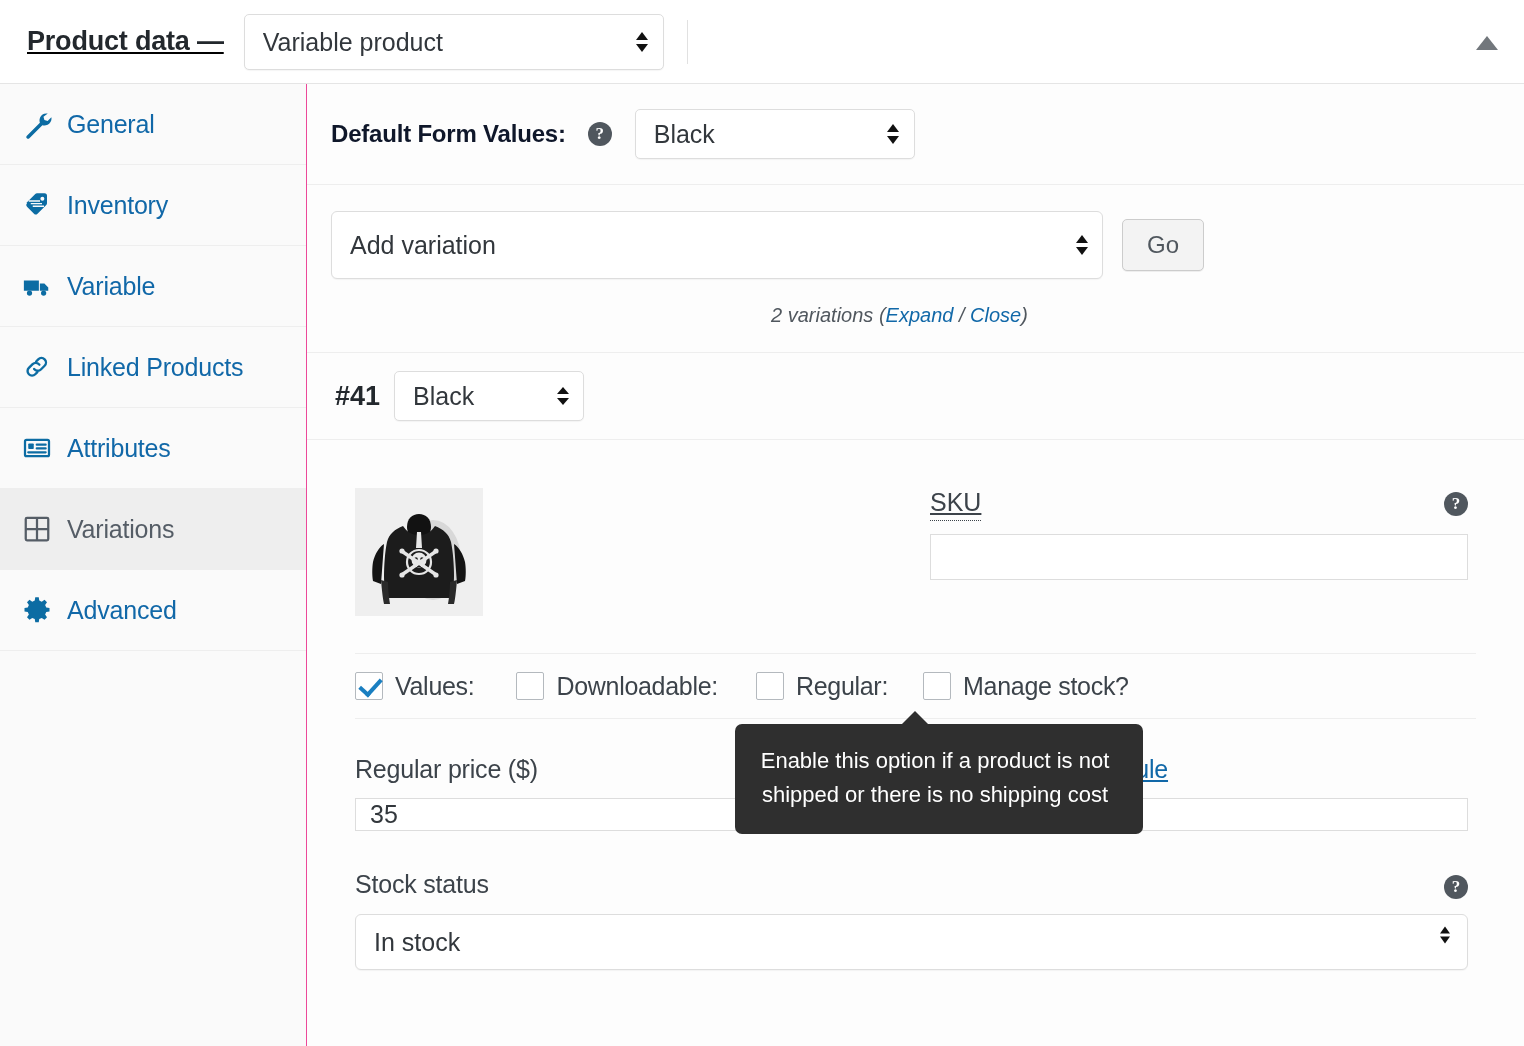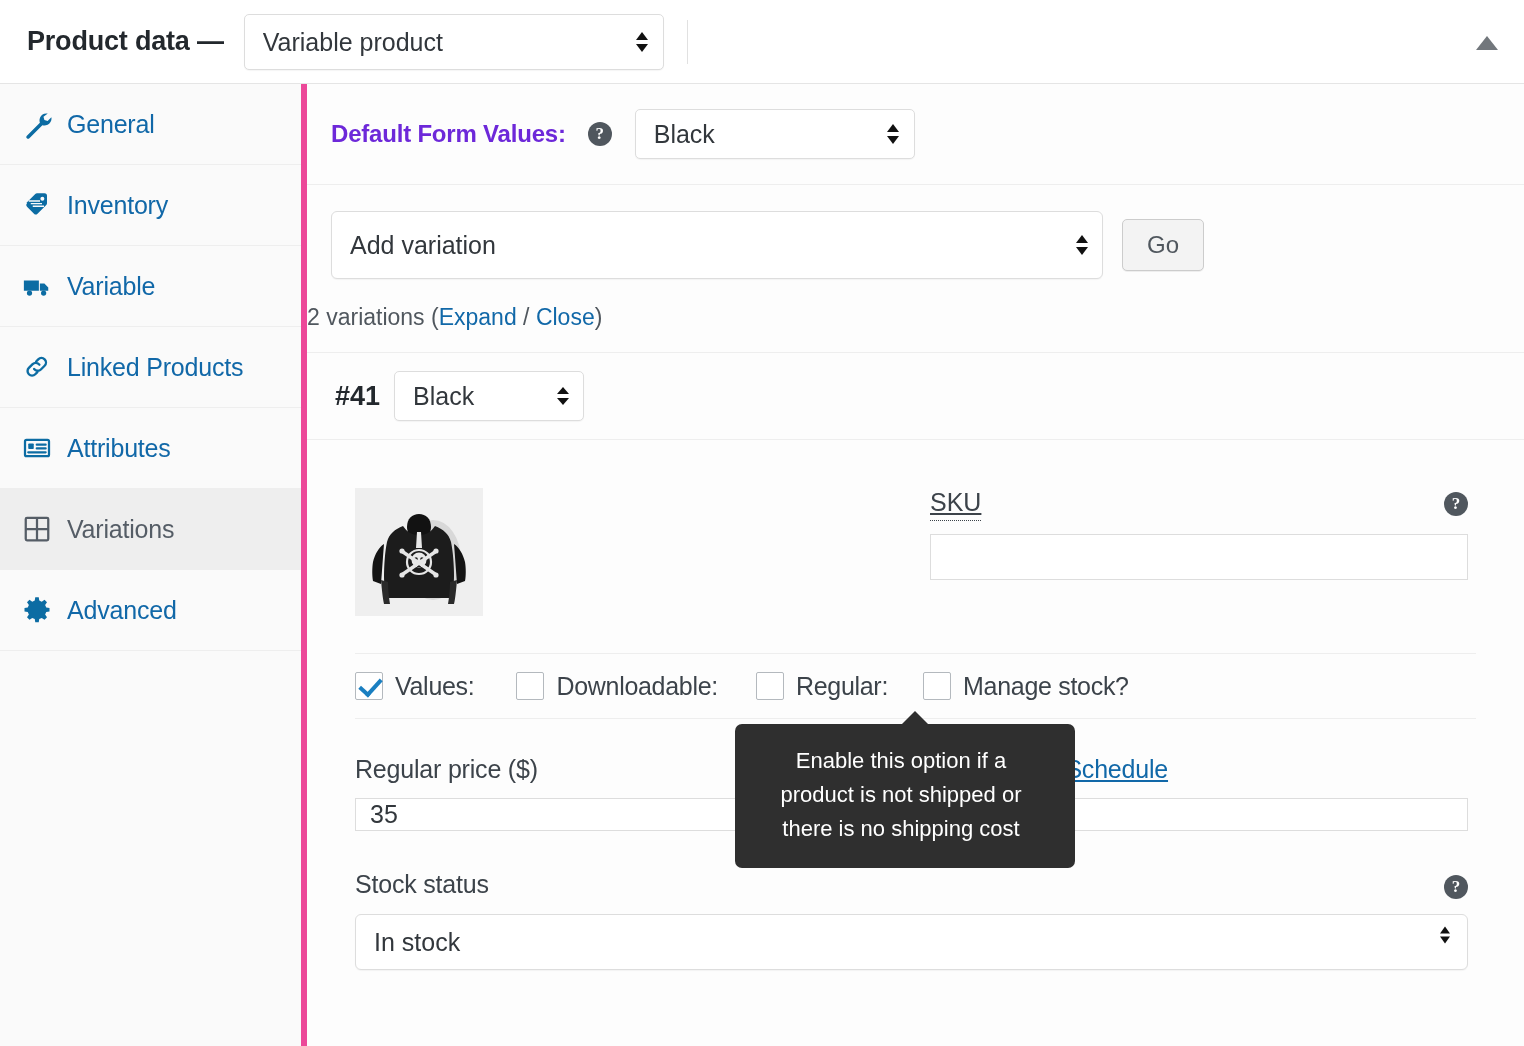--- a/index.html
+++ b/index.html
@@ -21,20 +21,21 @@
 
   
   .panel-header {
     position: relative;
     height: 84px;
     border-bottom: 1px solid #e5e5e5;
     display: flex;
     align-items: center;
     padding-left: 27px;
     background: #fff;
+    text-decoration: underline;
   }
   .panel-title {
     font-size: 27px;
     font-weight: bold;
     color: #23282d;
     letter-spacing: -0.2px;
     white-space: nowrap;
   }
   .type-select-wrap { margin-left: 20px; }
   select.wc-select {
@@ -100,21 +101,21 @@
     display: flex;
     height: 962px;
     background: #fff;
   }
 
   
   .sidebar {
     width: 307px;
     flex: 0 0 307px;
     background: #fafafa;
-    border-right: 6px solid #ec4899;
+    border-right: 1px solid #ec4899;
     padding: 0;
     margin: 0;
     list-style: none;
   }
   .side-item {
     height: 81px;
     display: flex;
     align-items: center;
     padding-left: 22px;
     border-bottom: 1px solid #eee;
@@ -153,21 +154,21 @@
     height: 101px;
     display: flex;
     align-items: center;
     padding-left: 24px;
     border-bottom: 1px solid #eee;
     background: #fdfdfd;
   }
   .defaults-label {
     font-size: 24px;
     font-weight: bold;
-    color: #6d28d9;
+    color: #0f172a;
     letter-spacing: -0.2px;
   }
   .helptip {
     display: inline-flex;
     align-items: center;
     justify-content: center;
     width: 24px; height: 24px;
     border-radius: 50%;
     background: #50575e;
     color: #fff;
@@ -204,23 +205,24 @@
     font-size: 24px;
     color: #50575e;
     cursor: pointer;
     box-shadow: 0 1px 0 rgba(0,0,0,.06);
   }
 
   .row-varcount {
     height: 48px;
     display: flex;
     align-items: flex-start;
-    justify-content: flex-start;
+    justify-content: center;
     padding-right: 32px;
-    font-size: 23px;
+    font-style: italic;
+    font-size: 20px;
     color: #50575e;
   }
   .row-varcount a { color: #1168a8; text-decoration: none; }
 
   
   .variation {
     border-top: 1px solid #eee;
     background: #fdfdfd;
   }
   .var-head {
@@ -384,21 +386,21 @@
   }
   .stock-block .sel-arrows i.up { border-bottom: 7px solid #111; border-left-width: 5px; border-right-width: 5px; }
   .stock-block .sel-arrows i.dn { border-top: 7px solid #111; border-left-width: 5px; border-right-width: 5px; }
   .stock-block .sel-arrows { gap: 3px; right: 18px; }
 
   
   .tooltip {
     position: absolute;
     left: 735px;
     top: 724px;
-    width: 340px;
+    width: 408px;
     background: #2f2f2f;
     color: #fff;
     border-radius: 7px;
     padding: 20px 30px 22px 22px;
     font-size: 22px;
     line-height: 1.55;
     text-align: center;
     z-index: 40;
   }
   .tooltip .arrow {

